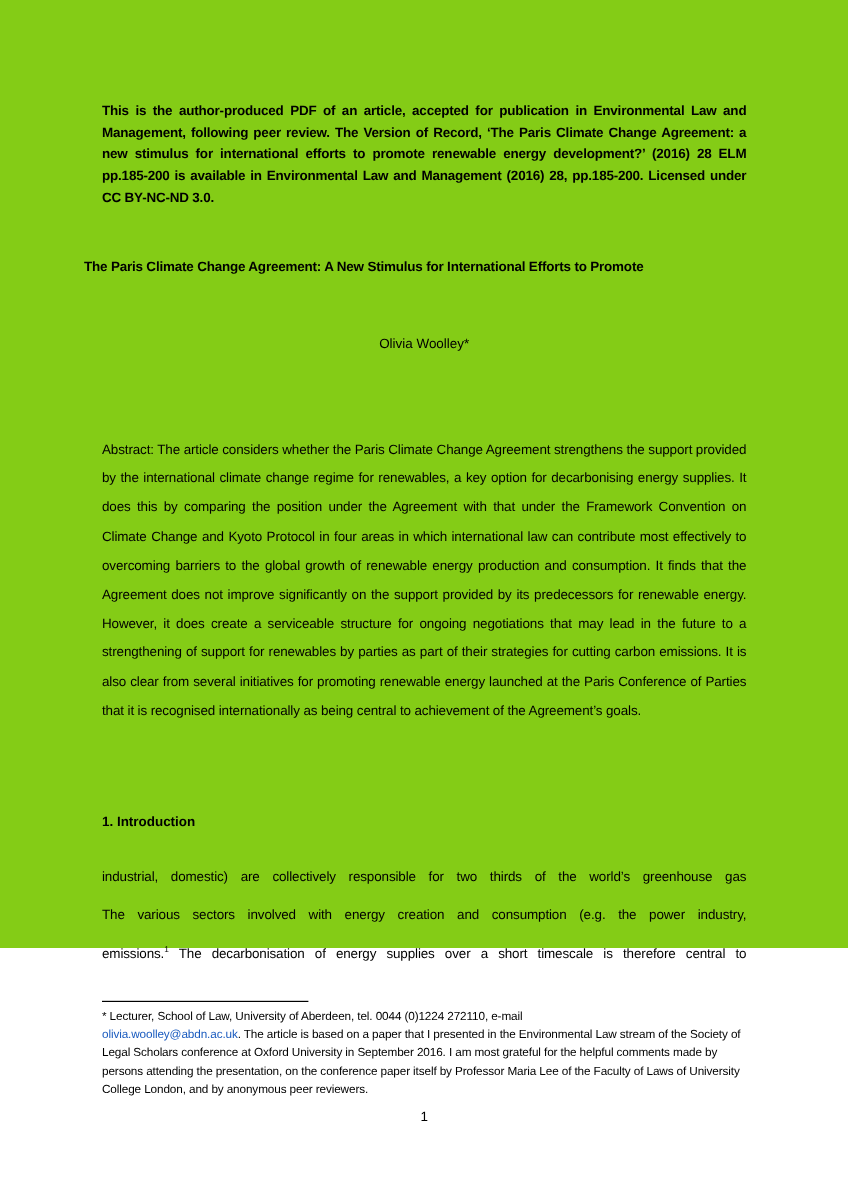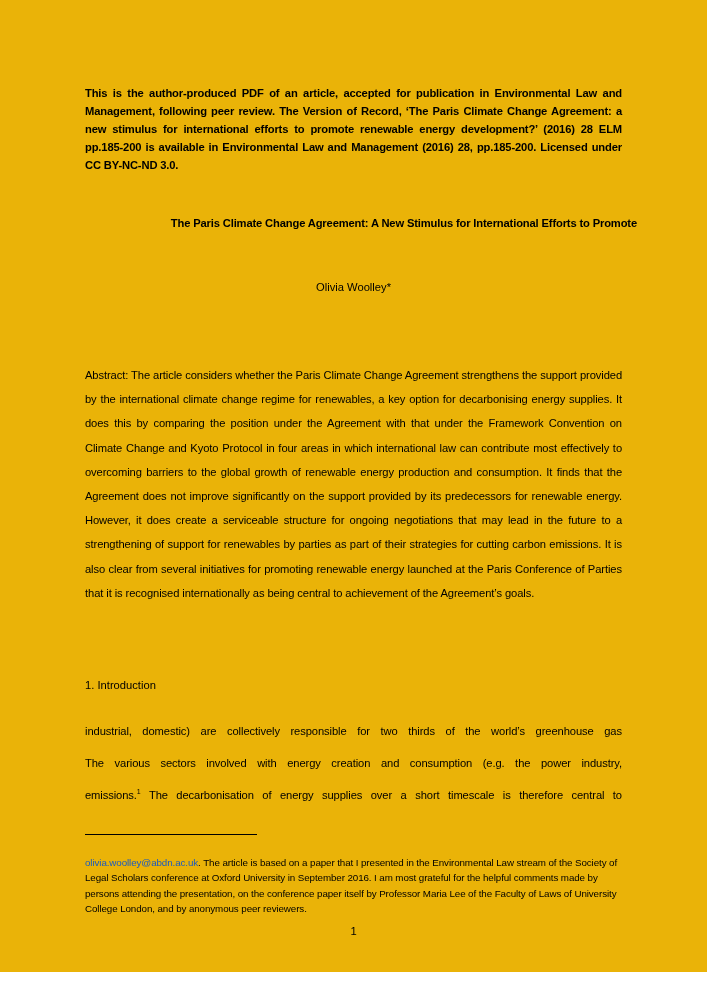--- a/index.html
+++ b/index.html
@@ -1,44 +1,44 @@
 <!DOCTYPE html>
 <html><head>
 <meta charset="utf-8">
 <style>
   html, body { margin: 0; padding: 0; background: #ffffff; }
   body {
     width: 707px; height: 1000px; position: relative; overflow: hidden;
     font-family: "Liberation Sans", "DejaVu Sans", sans-serif;
     color: #000;
   }
-  .page { position: absolute; left: 0; top: 0; width: 707px; height: 972px; background: #eab308; }
+  .page { position: absolute; left: 0; top: 0; width: 707px; height: 790px; background: #84cc16; }
   .notice {
     position: absolute; left: 85px; top: 84px; width: 537px;
     font-size: 11.2px; font-weight: bold; line-height: 18px;
     text-align: justify; letter-spacing: -0.15px;
   }
   .title {
-    position: absolute; left: 70px; width: 567px; text-align: right;
+    position: absolute; left: 70px; width: 567px; text-align: left;
     font-size: 11.2px; font-weight: bold; letter-spacing: -0.15px;
   }
   .title.l1 { top: 217px; }
   .title.l2 { top: 249px; }
   .author {
     position: absolute; left: 70px; width: 567px; top: 281px; text-align: center;
     font-size: 11.2px; font-weight: normal;
   }
   .abstract {
     position: absolute; left: 85px; top: 363px; width: 537px;
     font-size: 11.2px; line-height: 24.2px; text-align: justify; letter-spacing: -0.1px;
   }
   .abstract b { font-weight: normal; }
   .section-heading {
     position: absolute; left: 85px; top: 679px;
-    font-size: 11.2px; font-weight: normal;
+    font-size: 11.2px; font-weight: bold;
   }
   .intro {
     position: absolute; left: 85px; top: 715px; width: 537px;
     font-size: 11.2px; line-height: 32px; text-align: justify; letter-spacing: -0.1px;
   }
   .intro-line { display: block; text-align: justify; text-align-last: justify; height: 32px; }
   sup { font-size: 7px; vertical-align: super; line-height: 0; }
   .footnote-rule {
     position: absolute; left: 85px; top: 834px; width: 172px; height: 0;
     border-top: 1px solid #000;
@@ -70,18 +70,18 @@
 
   <div class="intro">
     <span class="intro-line">industrial, domestic) are collectively responsible for two thirds of the world’s greenhouse gas</span>
     <span class="intro-line">The various sectors involved with energy creation and consumption (e.g. the power industry,</span>
     <span class="intro-line"><span>emissions.</span><sup>1</sup><span>  The decarbonisation of energy supplies over a short timescale is therefore central to</span></span>
   </div>
 
   <div class="footnote-rule"></div>
 
   <div class="footnote">
-    <br>
+    <span>* Lecturer, School of Law, University of Aberdeen, tel. 0044 (0)1224 272110, e-mail</span><br>
     <a>olivia.woolley@abdn.ac.uk</a><span>.  The article is based on a paper that I presented in the Environmental Law stream of the Society of Legal Scholars conference at Oxford University in September 2016.  I am most grateful for the helpful comments made by persons attending the presentation, on the conference paper itself by Professor Maria Lee of the Faculty of Laws of University College London, and by anonymous peer reviewers.</span>
   </div>
 
   <div class="page-number">1</div>
 </div>
 
 </body></html>

